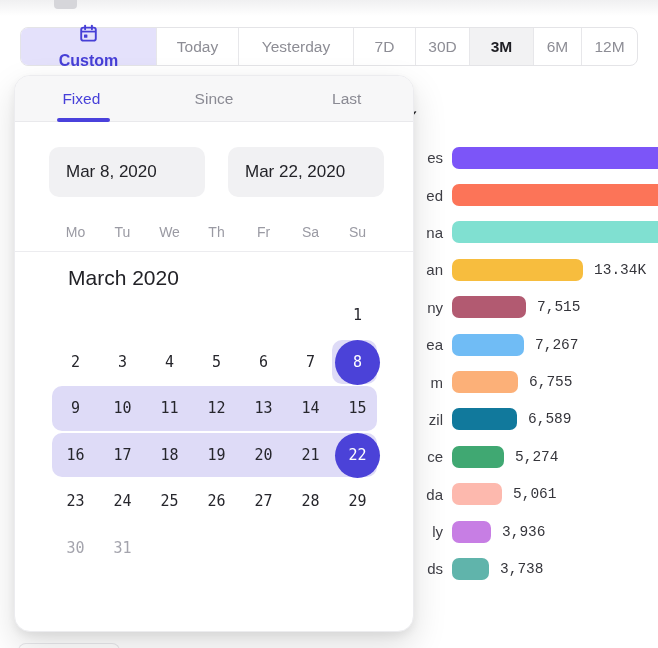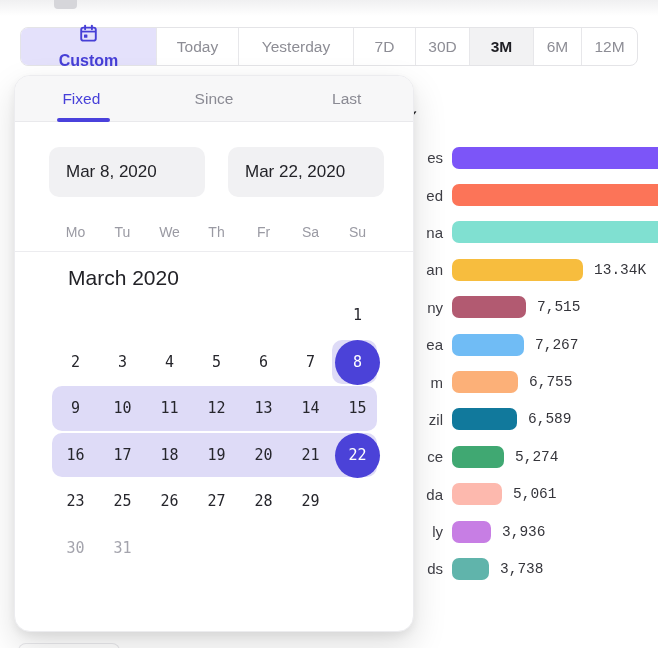--- a/index.html
+++ b/index.html
@@ -254,20 +254,21 @@
         <div class="cal-cell">18</div>
         <div class="cal-cell">19</div>
         <div class="cal-cell">20</div>
         <div class="cal-cell">21</div>
         <div class="cal-cell">
           <span class="sel-circle">22</span>
         </div>
       </div>
       <div class="cal-row">
         <div class="cal-cell">23</div>
+        <div class="cal-cell">24</div>
         <div class="cal-cell">25</div>
         <div class="cal-cell">26</div>
         <div class="cal-cell">27</div>
         <div class="cal-cell">28</div>
         <div class="cal-cell">29</div>
       </div>
       <div class="cal-row">
         <div class="cal-cell muted">30</div>
         <div class="cal-cell muted">31</div>
         <div class="cal-cell empty"></div>

